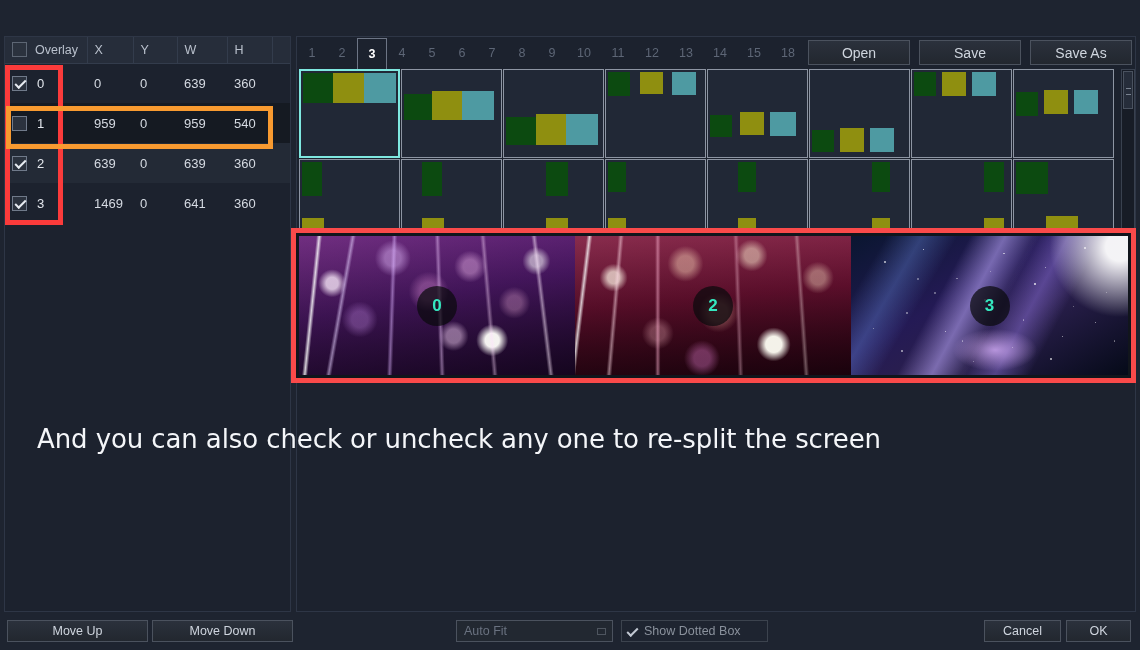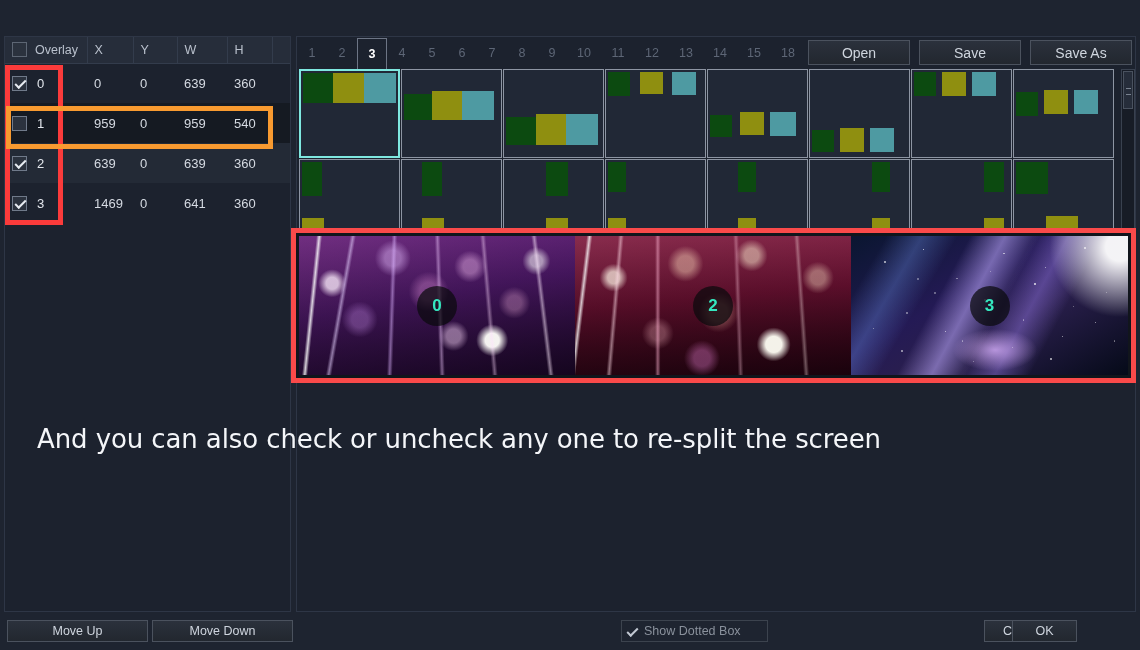--- a/index.html
+++ b/index.html
@@ -293,21 +293,21 @@
     position: absolute;
     background: linear-gradient(#2b313c, #22272f);
     border: 1px solid #4b525e;
     color: #cfd5de; font-size: 12.5px;
     display: flex; align-items: center; justify-content: center;
     cursor: pointer;
   }
   #btn-moveup   { left: 7px;   top: 7px; width: 141px; height: 22px; }
   #btn-movedown { left: 152px; top: 7px; width: 141px; height: 22px; }
   #btn-cancel   { left: 984px; top: 7px; width: 77px;  height: 22px; }
-  #btn-ok       { left: 1012px;top: 7px; width: 65px;  height: 22px; }
+  #btn-ok       { left: 1066px;top: 7px; width: 65px;  height: 22px; }
 
   .combo {
     position: absolute; top: 7px; height: 22px;
     background: #222831;
     border: 1px solid #4b525e;
     color: #cfd5de; font-size: 12.5px;
     display: flex; align-items: center;
     padding-left: 7px;
     cursor: pointer;
   }
@@ -577,20 +577,24 @@
 
   <div class="caption">And you can also check or uncheck any one to re-split the screen</div>
 
   <div class="ann ann-checks"></div>
   <div class="ann ann-row1"></div>
 
   <div class="bottom">
     <div class="bbtn" id="btn-moveup">Move Up</div>
     <div class="bbtn" id="btn-movedown">Move Down</div>
 
+    <div class="combo" id="combo-autofit">
+      <span>Auto Fit</span>
+      <span class="combo-arrow"></span>
+    </div>
 
     <div class="chkbox-field">
       <span class="chk-mark"></span>
       <span>Show Dotted Box</span>
     </div>
 
     <div class="bbtn" id="btn-cancel">Cancel</div>
     <div class="bbtn" id="btn-ok">OK</div>
   </div>
 

